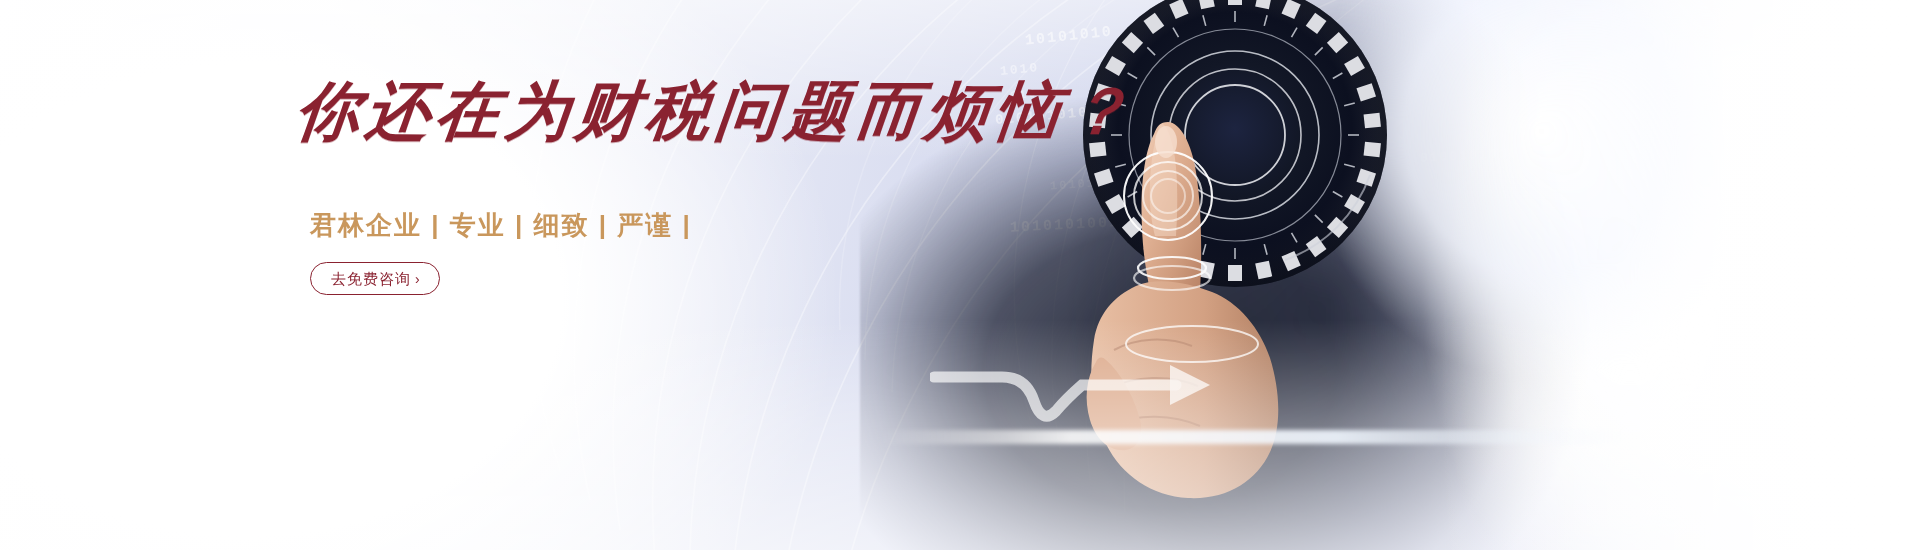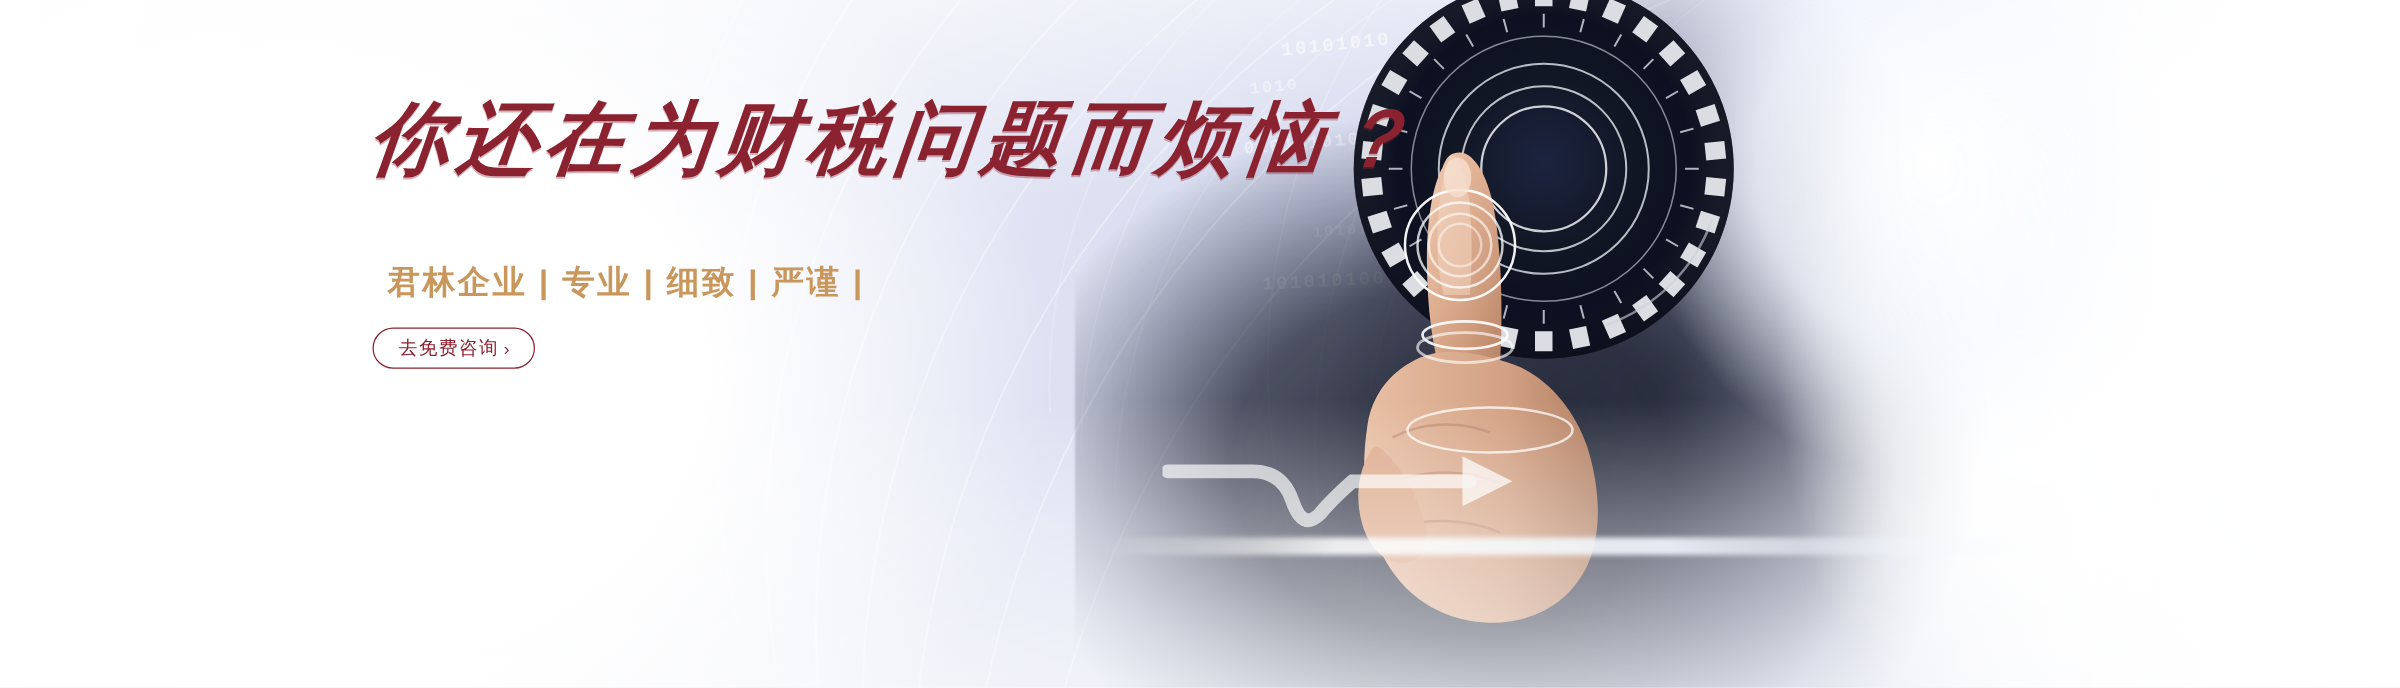--- a/index.html
+++ b/index.html
@@ -95,21 +95,21 @@
   }
   .subtitle{
     position:absolute;top:162px;left:2px;
     font-size:30px;font-weight:700;color:#8d3340;letter-spacing:2px;white-space:nowrap;
   }
   .tagline{
     position:absolute;top:208px;left:2px;
     font-size:26px;font-weight:700;color:#c9975c;letter-spacing:2px;white-space:nowrap;margin-left:12px;
   }
   .cta{
-    position:absolute;top:262px;left:2px;
+    position:absolute;top:262px;left:14px;
     display:inline-flex;align-items:center;gap:4px;
     padding:8px 18px 8px 20px;
     border:1px solid #8a2230;border-radius:20px;
     background:transparent;color:#8a2230;
     font-size:15px;font-weight:400;letter-spacing:1px;
     cursor:pointer;line-height:1;white-space:nowrap;
   }
   .cta .chev{font-size:14px;line-height:1;transform:translateY(0px);}
 </style>
 </head>

